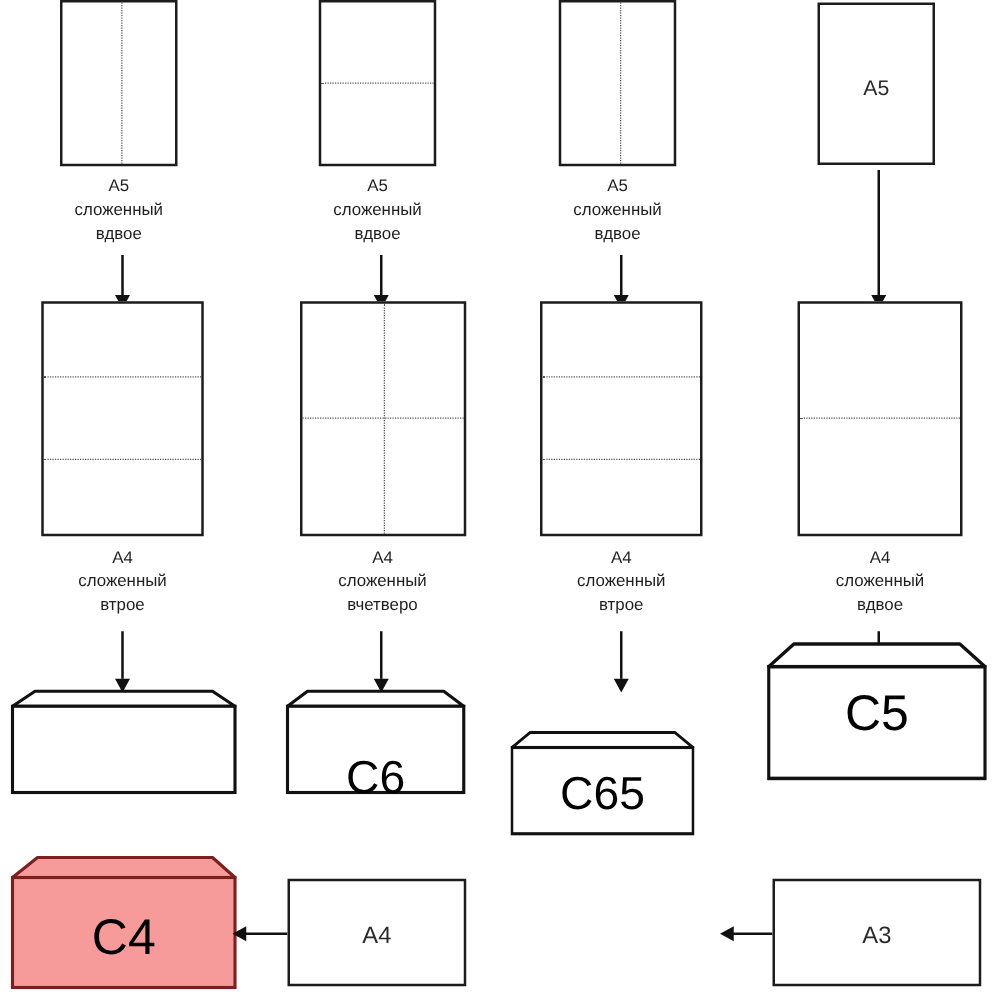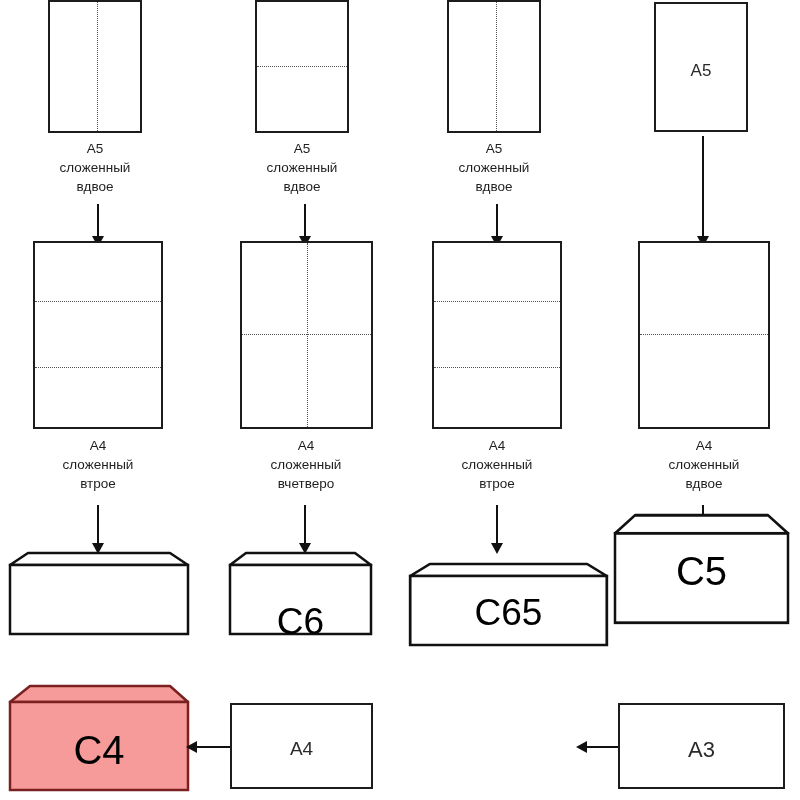--- a/index.html
+++ b/index.html
@@ -218,21 +218,21 @@
   </div>
 
   <div class="envelope" style="left:228px; top:551px; width:145px; height:85px;">
     <svg viewBox="0 0 145 85" preserveAspectRatio="none">
       <polygon points="2,14 18,2 127,2 143,14" fill="#ffffff" stroke="#111111" stroke-width="2.5" stroke-linejoin="round"></polygon>
       <rect x="2" y="14" width="141" height="69" fill="#ffffff" stroke="#111111" stroke-width="2.5"></rect>
     </svg>
     <div class="env-label" style="top:32px; font-size:37px;margin-top:20px;">C6</div>
   </div>
 
-  <div class="envelope" style="left:408px; top:562px; width:201px; height:85px;">
+  <div class="envelope" style="left:408px; top:584px; width:148px; height:85px;">
     <svg viewBox="0 0 184 85" preserveAspectRatio="none">
       <polygon points="2,14 20,2 164,2 182,14" fill="#ffffff" stroke="#111111" stroke-width="2.5" stroke-linejoin="round"></polygon>
       <rect x="2" y="14" width="180" height="69" fill="#ffffff" stroke="#111111" stroke-width="2.5"></rect>
     </svg>
     <div class="env-label" style="top:32px; font-size:37px;">C65</div>
   </div>
 
   <div class="envelope" style="left:613px; top:513px; width:177px; height:112px;">
     <svg viewBox="0 0 177 99" preserveAspectRatio="none">
       <polygon points="2,18 22,2 155,2 175,18" fill="#ffffff" stroke="#111111" stroke-width="2.5" stroke-linejoin="round"></polygon>
@@ -258,16 +258,16 @@
     <div class="paper-label" style="top:34px; font-size:19px;">A4</div>
   </div>
 
 
   <div class="arrow-left" style="left:586px; top:746px; width:32px;">
     <div class="shaft" style="width:32px;"></div>
     <div class="head"></div>
   </div>
 
   <div class="paper" style="left:618px; top:703px; width:167px; height:86px;">
-    <div class="paper-label" style="top:34px; font-size:22px;">A3</div>
+    <div class="paper-label" style="top:34px; font-size:19px;">A3</div>
   </div>
 
 </div>
 
 </body></html>

